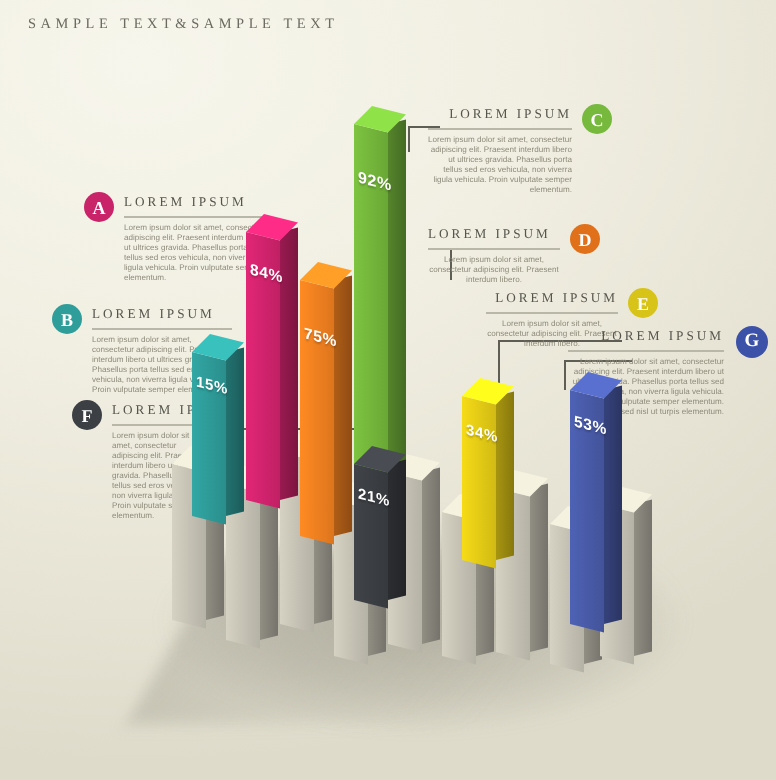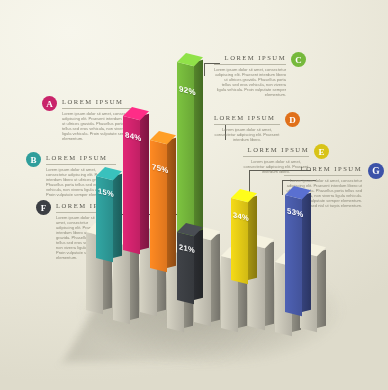--- a/index.html
+++ b/index.html
@@ -91,20 +91,21 @@
 </style>
 </head>
 <body>
 
 <div id="stage">
 
   <div class="floor-shadow"></div>
   <div class="floor-shadow2"></div>
 
   <div class="header">
+    <div class="subtitle">SAMPLE TEXT&amp;SAMPLE TEXT</div>
   </div>
 
   <div id="scene">
       <div class="bar" style="left: 86px; top: 232px; width: 17px; height: 78px; z-index: 5;">
         <div class="front" style="background: linear-gradient(90deg, rgb(213, 210, 195), rgb(181, 178, 166));"></div>
         <div class="side" style="left: 17px; width: 9px; background: linear-gradient(90deg, rgb(145, 143, 132), rgb(117, 115, 107)); transform-origin: left bottom;"></div>
         <div class="top" style="left: 0px; top: -9px; width: 26px; height: 17.2386px;"><svg width="26" height="17.23857604833407" viewBox="0 0 26 17.23857604833407">
             <polygon points="0,9 17,13.238576048334071 26,4.238576048334072 9,0" fill="rgb(245,242,224)"></polygon>
           </svg></div>
       </div>

